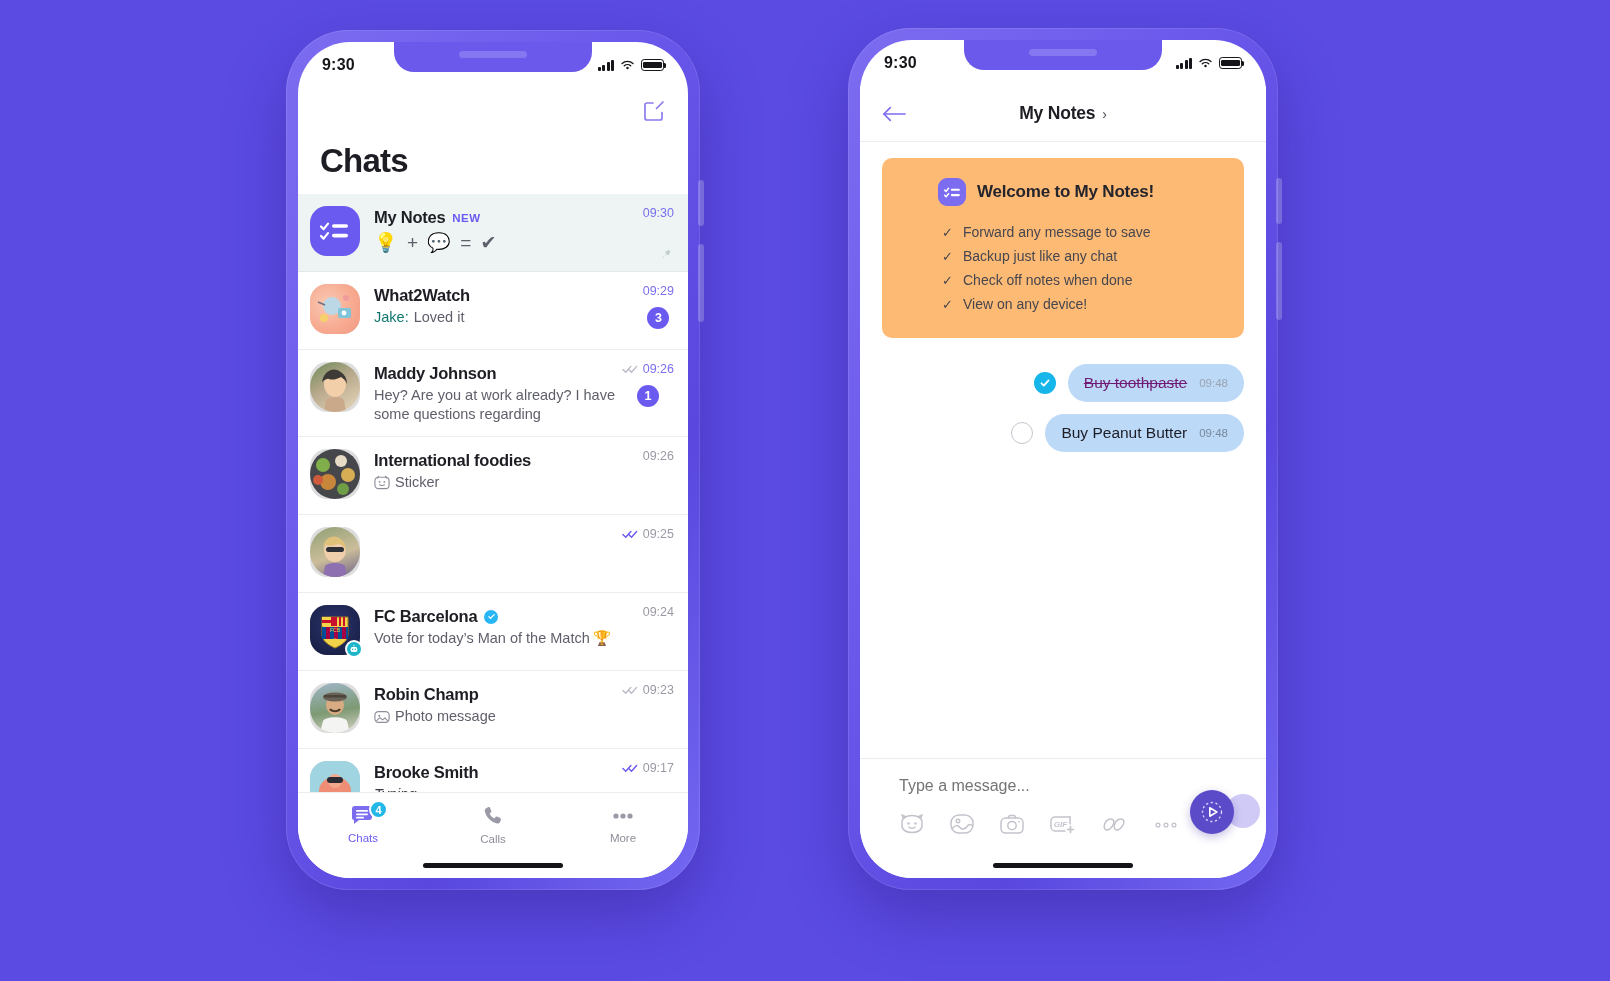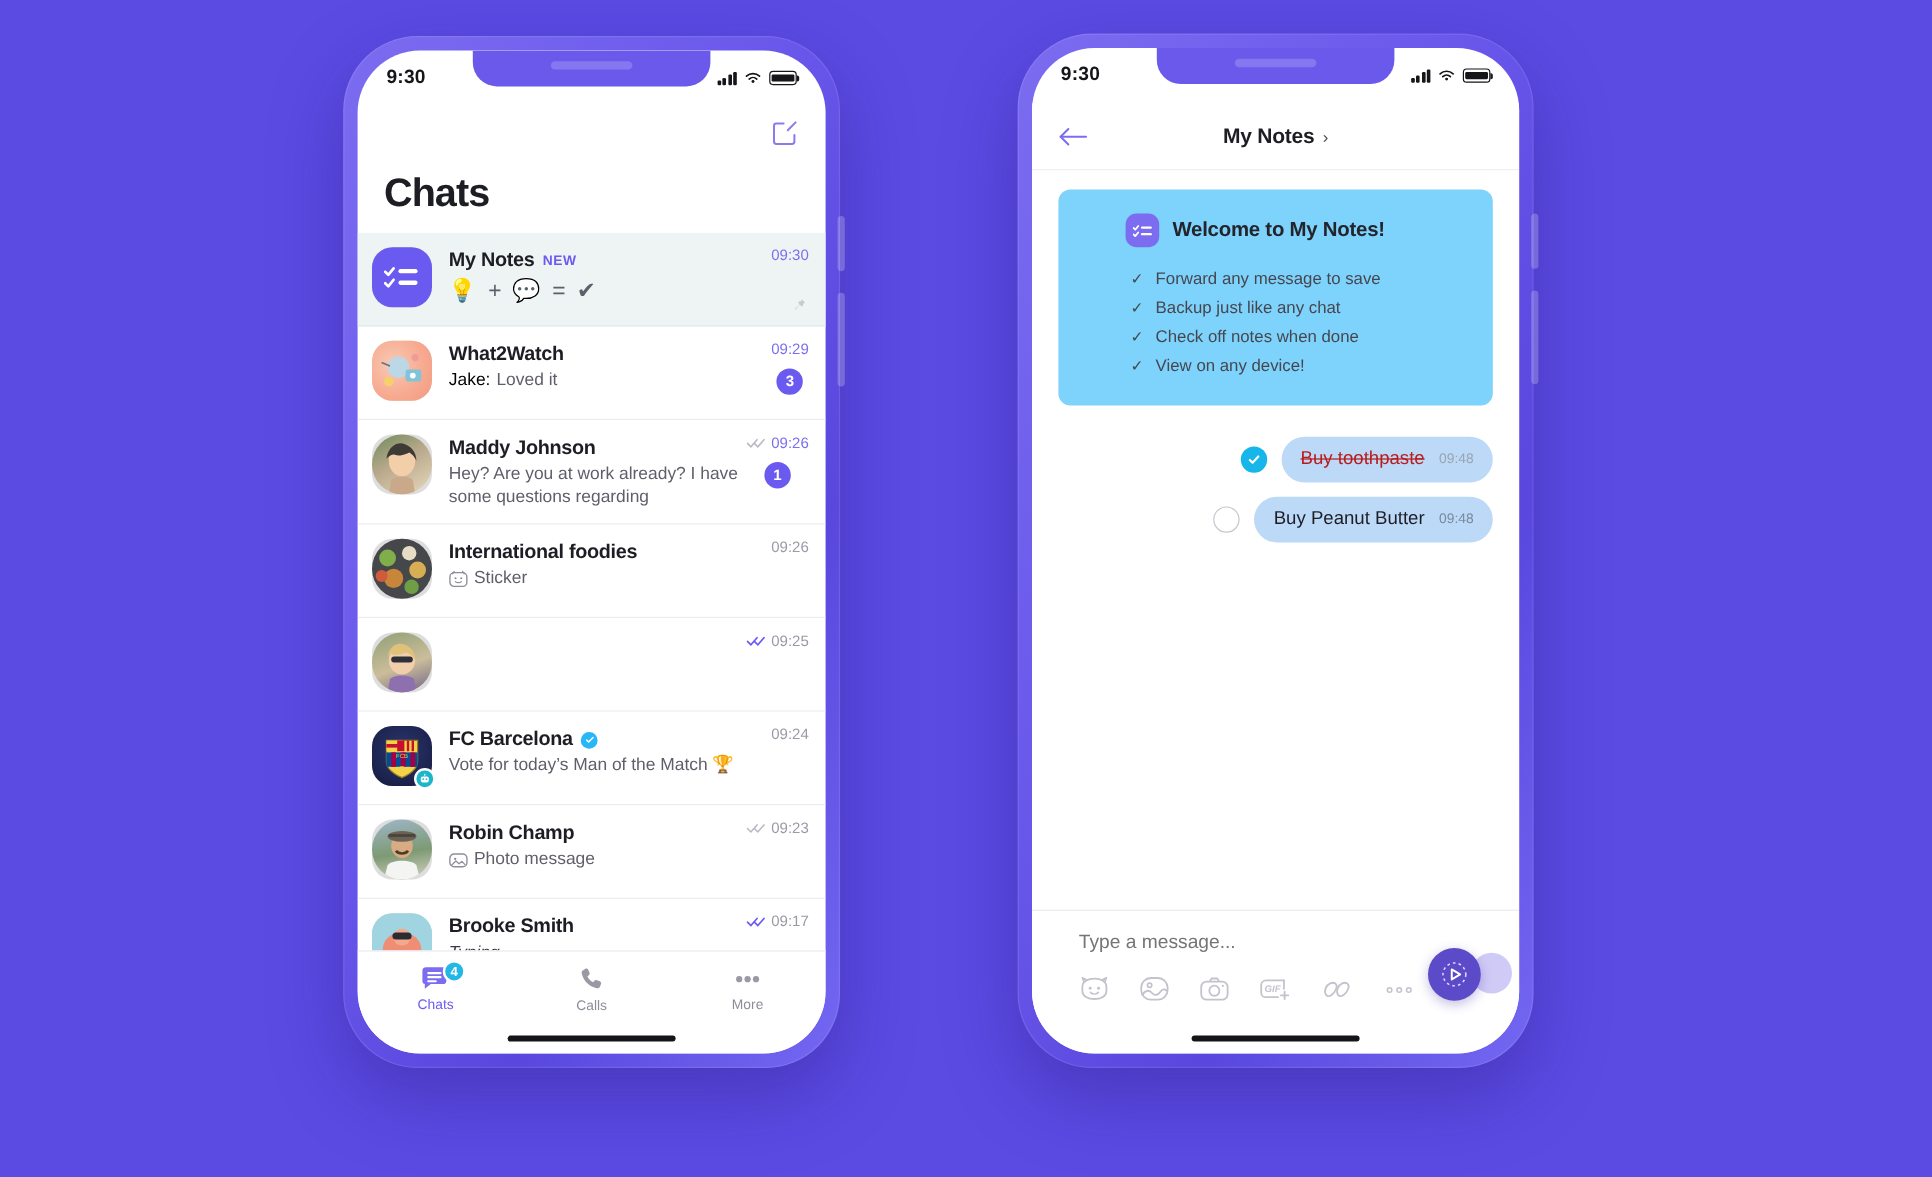--- a/index.html
+++ b/index.html
@@ -91,21 +91,21 @@
   }
   .avatar.round .av-img { border-radius: 50%; }
   .row-main { flex: 1 1 auto; min-width:0; padding-top:2px; }
   .row-top { display:flex; align-items:center; gap: 7px; }
   .row-name { font-size:16.5px; font-weight:700; color:#1d1d24; letter-spacing:-0.25px; white-space:nowrap; }
   .badge-new { font-size:11.5px; font-weight:800; color:#6B5AF0; letter-spacing:.4px; }
   .verified { width:14px;height:14px;border-radius:50%;background:#28b6f6;display:inline-flex;align-items:center;justify-content:center; flex:0 0 14px;}
   .verified svg{width:9px;height:9px;}
   .row-sub { font-size:14.5px; color:#5f5f6b; margin-top:3px; line-height:1.32; display:flex; align-items:center; gap:5px; flex-wrap:wrap;}
   .row-sub.two-line { max-width: 250px; }
-  .row-sub .who { color:#000000; }
+  .row-sub .who { color:#0f766e; }
   .row-sub.italic { font-style: italic; color:#3b3b45; }
   .row-right { position:absolute; right:14px; top:12px; display:flex; flex-direction:column; align-items:center; gap:9px;}
   .time-wrap{display:flex;align-items:center;gap:5px;}
   .row-time { font-size:12.5px; color:#7b6ff0; font-weight:500; }
   .row-time.grey { color:#9a9aa6; }
   .unread {
     min-width:22px;height:22px;border-radius:11px;background:#6B5AF0;color:#fff;
     font-size:12.5px;font-weight:700;display:flex;align-items:center;justify-content:center;padding:0 6px;
   }
   .ticks { display:inline-block; }
@@ -133,39 +133,39 @@
   
   .conv-header {
     height:56px; display:flex;align-items:center;justify-content:center;position:relative;
     border-bottom:1px solid #ececf0; background:#fff;
   }
   .back-arrow{position:absolute;left:22px;top:50%;transform:translateY(-50%);cursor:pointer;}
   .conv-title{font-size:17.5px;font-weight:700;color:#1d1d24;display:flex;align-items:center;gap:7px;letter-spacing:-0.2px;}
   .conv-title .chev{font-size:14px;color:#4a4a55;font-weight:400;}
   .conv-body{position:absolute;left:0;right:0;top:102px;bottom:120px;background:#fff;padding:16px 22px 0 22px;overflow:hidden;}
   .welcome-card{
-    background:#7dd3fc;border-radius:10px;padding:20px 22px 22px 22px;
+    background:#fdba74;border-radius:10px;padding:20px 22px 22px 22px;
   }
   .welcome-head{display:flex;align-items:center;gap:11px;margin-bottom:14px;padding-left:34px;}
   .welcome-icon{width:28px;height:28px;border-radius:9px;background:#7C6CF0;display:flex;align-items:center;justify-content:center;flex:0 0 28px;}
   .welcome-title{font-size:17px;font-weight:700;color:#24242c;letter-spacing:-0.2px;}
   .welcome-list{list-style:none;padding-left:38px;}
   .welcome-list li{display:flex;align-items:center;gap:9px;font-size:14px;color:#46464f;padding:4px 0;}
   .wcheck{color:#46464f;font-size:13px;width:12px;display:inline-block;}
 
   .msg-row{display:flex;align-items:center;justify-content:flex-end;gap:12px;margin-top:18px;}
   .chk{width:22px;height:22px;border-radius:50%;flex:0 0 22px;display:flex;align-items:center;justify-content:center;cursor:pointer;}
   .chk.on{background:#16b6ea;}
   .chk.off{border:1.8px solid #c6c6cf;background:#fff;}
   .bubble{
     background:#bcd9f7;border-radius:20px;padding:10px 16px;display:flex;align-items:center;gap:12px;
     max-width:260px;
   }
   .bubble .btext{font-size:15.5px;color:#1d1d26;white-space:nowrap;}
-  .bubble.done .btext{color:#b91c1c;text-decoration:line-through;}
+  .bubble.done .btext{color:#701a75;text-decoration:line-through;}
   .bubble .btime{font-size:11.5px;color:#78889c;}
   .bubble.done .btime{color:#9aa4b2;}
 
   
   .inputbar{
     position:absolute;left:0;right:0;bottom:0;height:120px;background:#fff;border-top:1px solid #ececf0;
     padding:18px 22px 0 39px; z-index:30;
   }
   .msg-input{
     border:none;outline:none;width:100%;font-size:16px;color:#a0a0ad;background:transparent;

